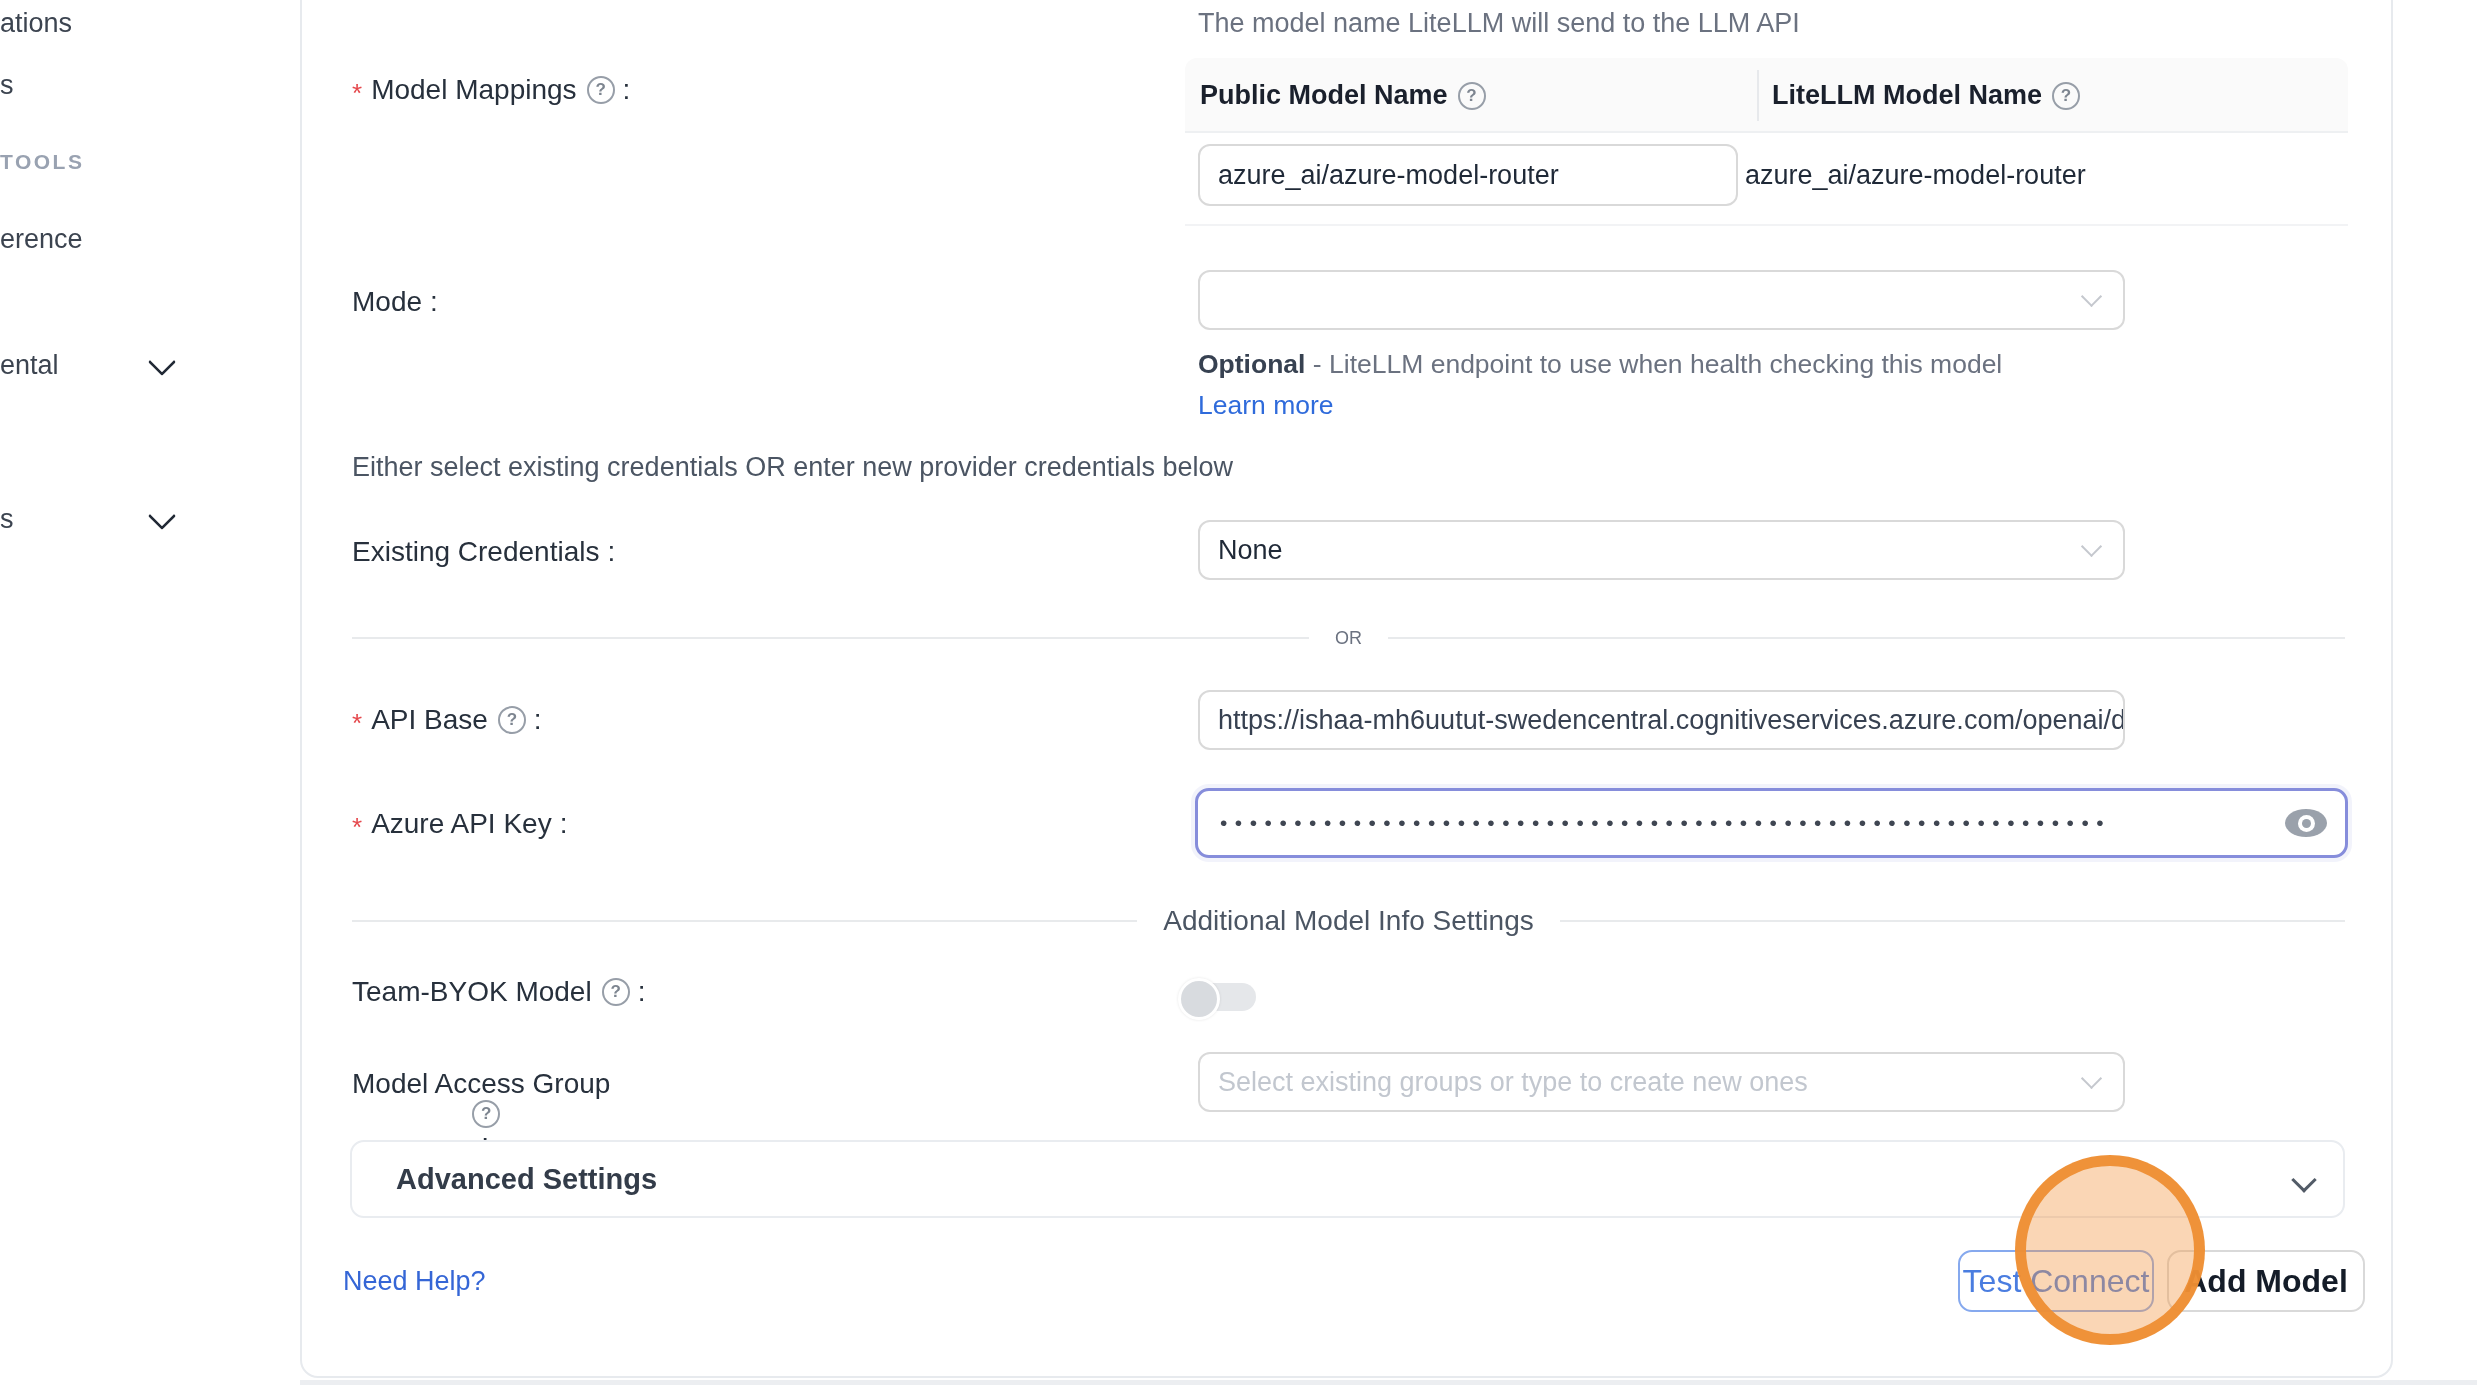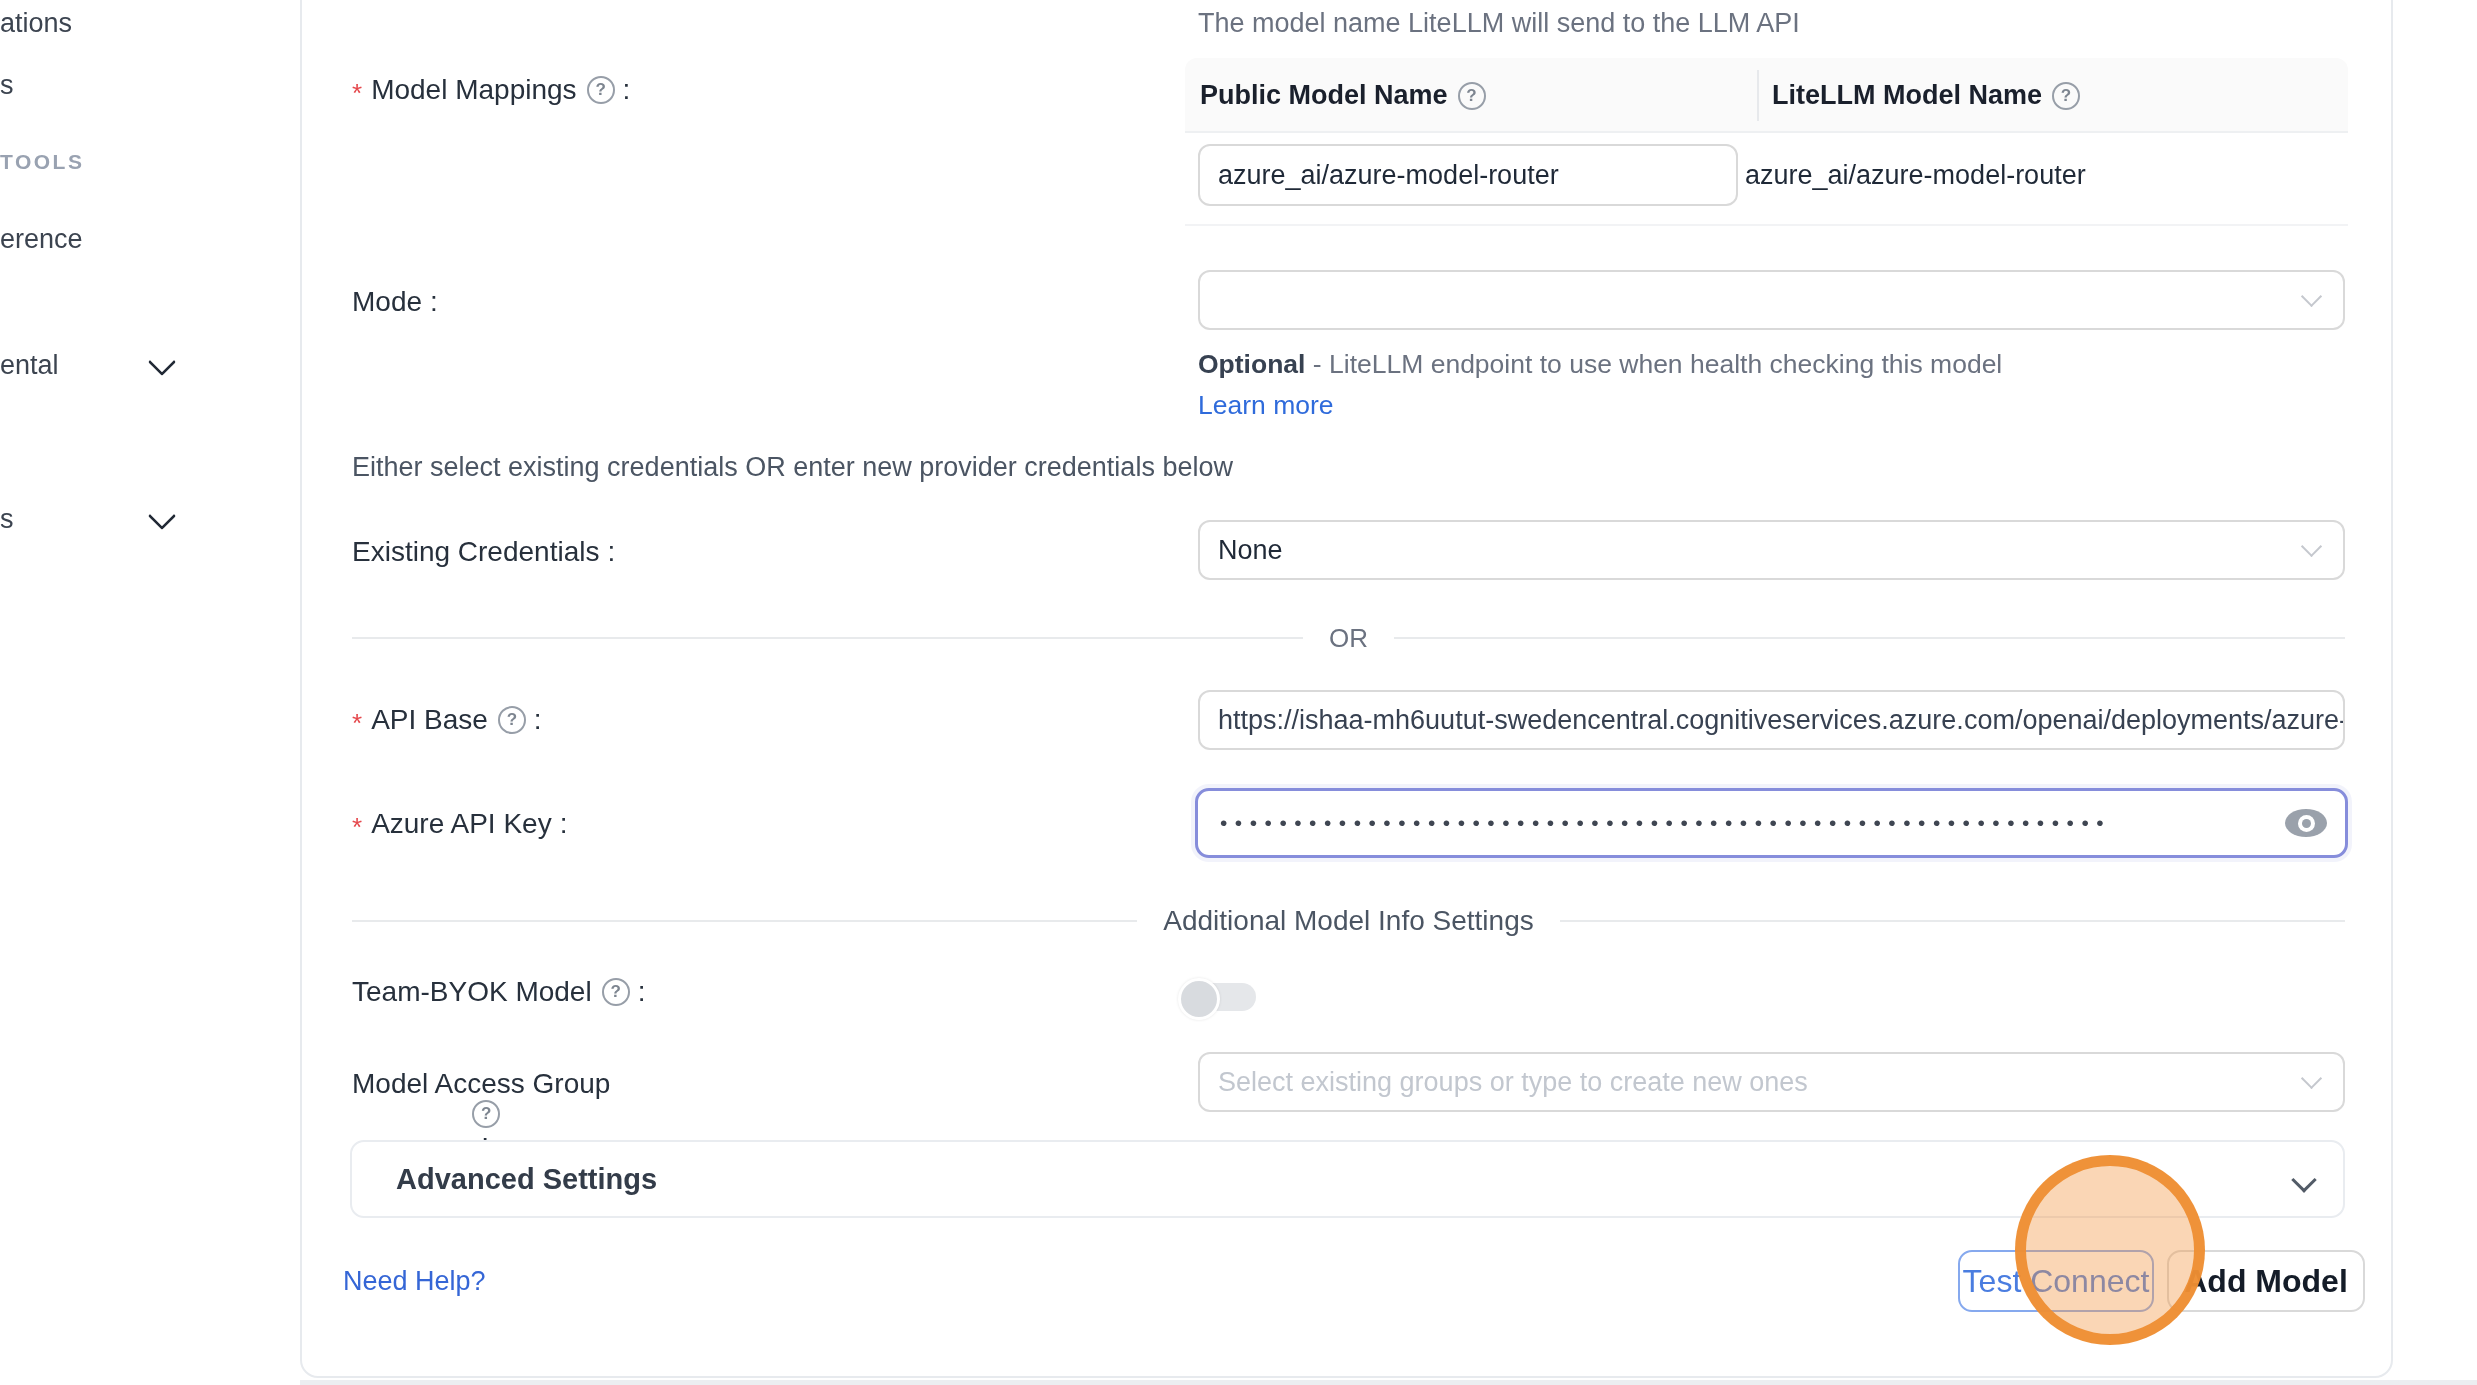--- a/index.html
+++ b/index.html
@@ -17,21 +17,21 @@
   .below-strip{position:absolute;left:300px;top:1380px;width:2177px;height:5px;background:#eceef1;}
 
   
   .note{position:absolute;font-size:27px;color:#6b7280;}
   .flabel{position:absolute;left:352px;font-size:28px;color:#27303c;white-space:nowrap;display:flex;align-items:center;}
   .req{color:#e5484d;font-size:26px;margin-right:9px;position:relative;top:3px;}
   .colon{margin-left:8px;}
   .help-icon{display:inline-flex;align-items:center;justify-content:center;
              width:28px;height:28px;border:2px solid #979ea8;border-radius:50%;
              color:#7d8590;font-size:17px;font-weight:700;margin-left:10px;box-sizing:border-box;}
-  .control{position:absolute;left:1198px;width:1147px;height:60px;background:#fff;
+  .control{position:absolute;left:1198px;width:927px;height:60px;background:#fff;
            border:2px solid #d9d9d9;border-radius:12px;box-sizing:border-box;
            display:flex;align-items:center;font-size:27px;color:#1f2937;}
   .control .val{padding-left:18px;}
   .control .placeholder{padding-left:18px;color:#c2c7cf;}
   .sel-chevron{position:absolute;right:24px;top:50%;margin-top:-11px;width:13px;height:13px;
                border-right:2.5px solid #c5c8ce;border-bottom:2.5px solid #c5c8ce;transform:rotate(45deg);}
 
   
   .tbl-head{position:absolute;left:1185px;top:58px;width:1163px;height:75px;background:#fafafa;
             border-radius:12px 12px 0 0;border-bottom:2px solid #eef0f2;box-sizing:border-box;}
@@ -50,21 +50,21 @@
   
   .mode-help{position:absolute;left:1198px;top:344px;width:838px;font-size:26.5px;
              line-height:41px;color:#6b7280;}
   .mode-help b{color:#374151;}
   .link{color:#2f6bdb;cursor:pointer;}
 
   
   .tdiv{position:absolute;left:352px;width:1993px;display:flex;align-items:center;}
   .tdiv .line{flex:1;height:2px;background:#e8eaec;}
   .tdiv .txt{margin:0 26px;white-space:nowrap;}
-  .or-txt{font-size:26px;color:#6b7280;}
+  .or-txt{font-size:18px;color:#6b7280;}
   .info-txt{font-size:28px;color:#4b5563;}
 
   
   .key-input{position:absolute;left:1195px;top:788px;width:1153px;height:70px;
              border:3px solid #868ddb;border-radius:14px;box-sizing:border-box;background:#fff;
              box-shadow:0 0 0 4px rgba(130,137,217,0.10);display:flex;align-items:center;}
   .mask{padding-left:22px;font-size:21px;letter-spacing:7.5px;color:#3f4652;
         white-space:nowrap;overflow:hidden;flex:1;}
   .eye{width:42px;height:28px;background:#9aa1ab;border-radius:50%;margin-right:18px;
        display:flex;align-items:center;justify-content:center;flex:0 0 auto;}

